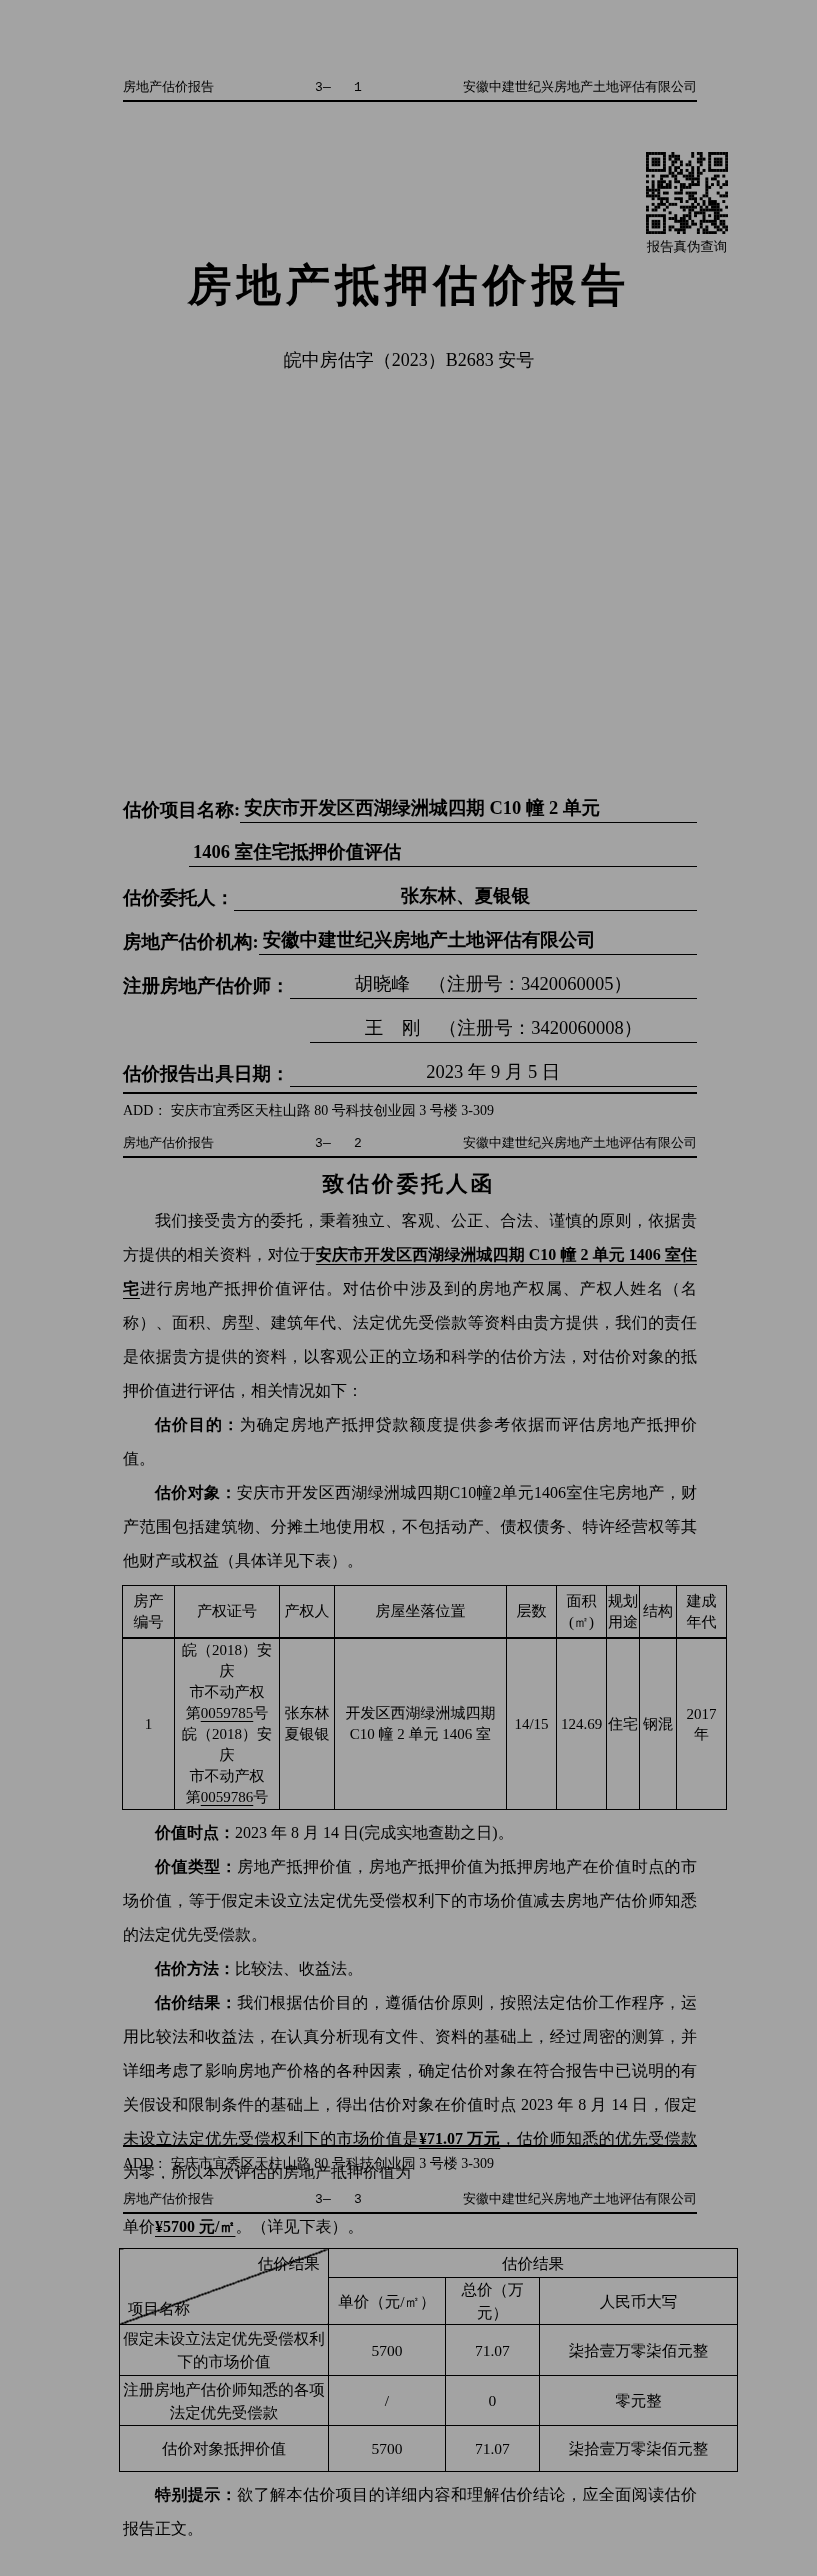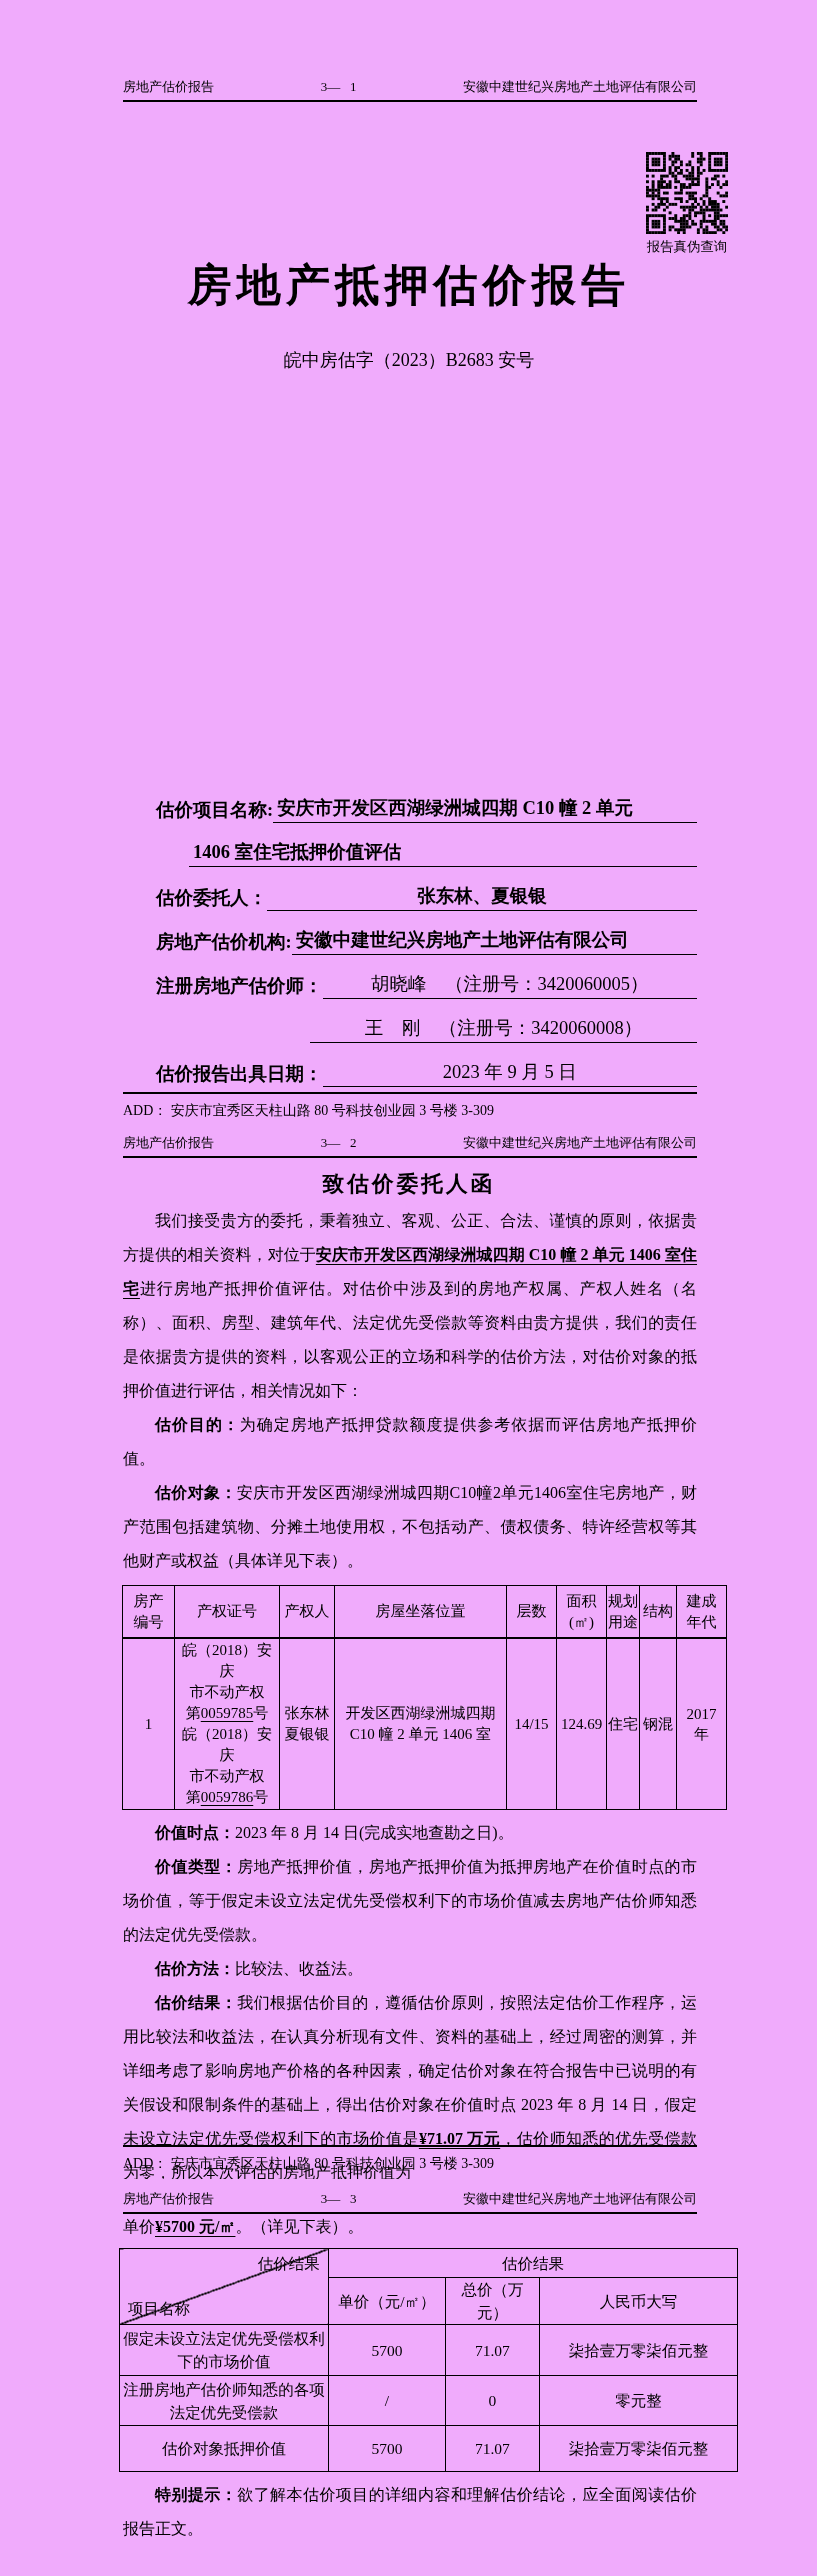--- a/index.html
+++ b/index.html
@@ -1,40 +1,40 @@
 <!DOCTYPE html>
 <html style="font-size:8.2px"><head>
 <meta charset="utf-8">
 <style>
   html,body{margin:0;padding:0;background:#ffffff;}
   body{width:818px;color:#000;font-family:"Liberation Serif","DejaVu Serif",serif;}
-  .page{position:relative;width:818px;background:#f0abfc;overflow:hidden;}
+  .page{position:relative;width:818px;background:#a3a3a3;overflow:hidden;}
   #page1{height:1128px;}
   #page2{height:1051px;}
   #page3{height:1125px;}
 
   
   .pg-header{position:absolute;left:123px;right:121px;display:flex;justify-content:space-between;align-items:baseline;font-size:13px;border-bottom:2.1px solid #000;padding-bottom:4.1px;}
-  .pg-header .pagenum{white-space:pre;}
+  .pg-header .pagenum{white-space:pre;font-family:Liberation Mono, monospace;}
   .pg-footer{position:absolute;left:123px;right:121px;border-top:2.1px solid #000;padding-top:8.2px;font-size:14px;}
   #page1 .pg-header{top:78px;}
   #page1 .pg-footer{top:1092px;}
   #page2 .pg-header{top:6.2px;}
   #page2 .pg-footer{top:1017px;}
   #page3 .pg-header{top:11.3px;}
 
   
   .qr-block{position:absolute;left:646px;top:152px;width:82px;text-align:center;}
   .qr-box{width:82px;height:82px;}
   .qr-caption{font-size:13.4px;margin-top:4.1px;white-space:nowrap;}
   .cover-title{position:absolute;top:256px;left:0;right:0;text-align:center;font-size:44px;font-weight:bold;letter-spacing:5.2px;}
   .cover-docno{position:absolute;top:348px;left:0;right:0;text-align:center;font-size:18px;}
   .fields{position:absolute;top:779px;left:123px;width:574px;}
   .fline{display:flex;align-items:flex-end;height:44px;font-size:18.5px;}
-  .flabel{font-weight:bold;white-space:nowrap;padding-bottom:1px;margin-left:33px;}
+  .flabel{font-weight:bold;white-space:nowrap;padding-bottom:1px;}
   .fval{flex:1;border-bottom:1.5px solid #000;padding:0 4.1px 2.1px;white-space:nowrap;}
   .fval.center{text-align:center;}
   .fval.bold{font-weight:bold;}
   .indent-270{margin-left:66px;}
   .indent-362{margin-left:187px;}
 
   
   .body2{position:absolute;top:76px;left:123px;width:574px;font-size:16px;line-height:34px;text-align:justify;}
   .body3{position:absolute;top:31px;left:123px;width:574px;font-size:16px;line-height:34px;text-align:justify;}
   .letter-title{position:absolute;top:41px;left:0;right:0;text-align:center;font-size:21.6px;font-weight:bold;letter-spacing:3.1px;}

